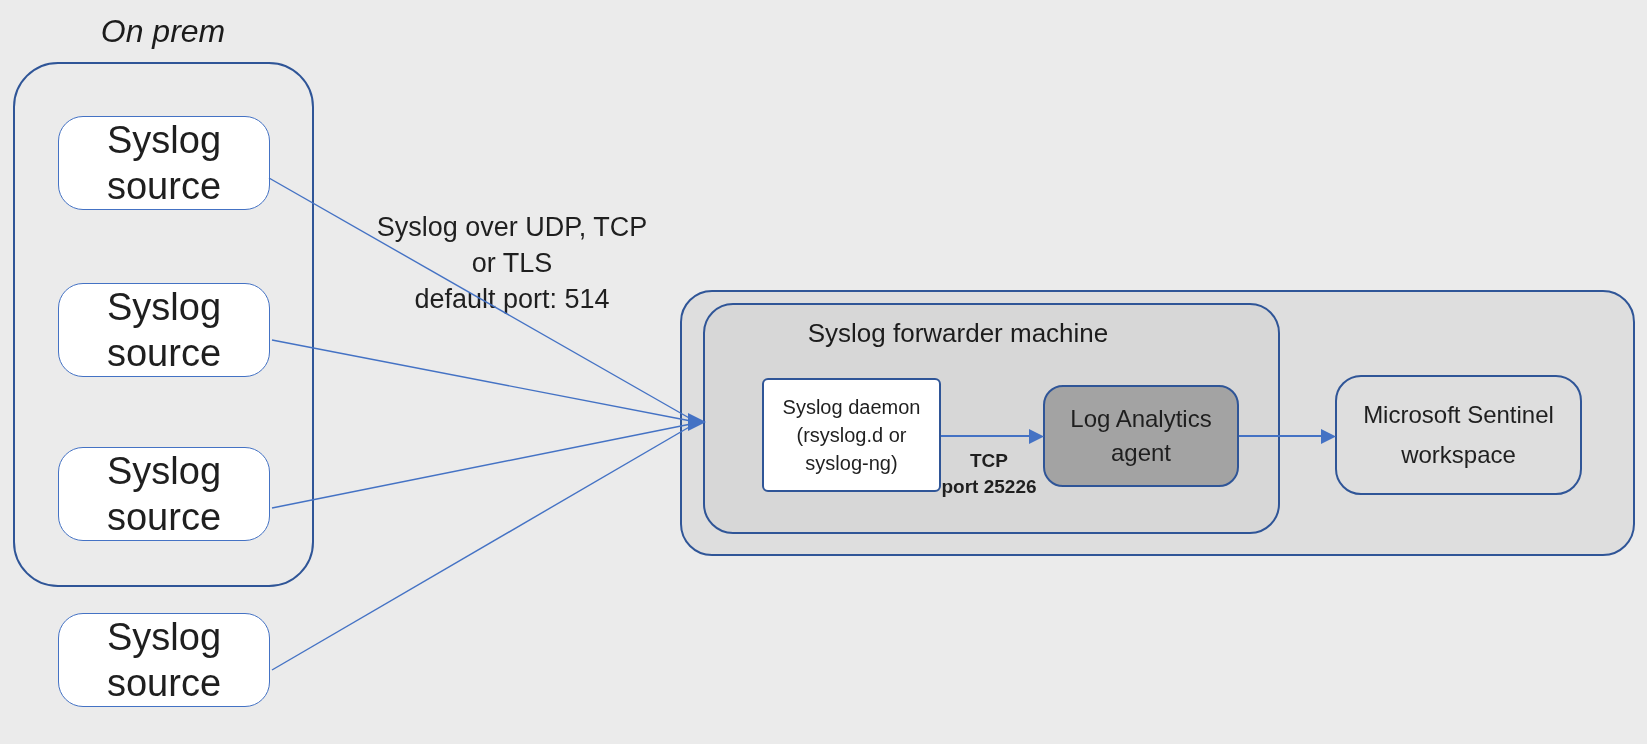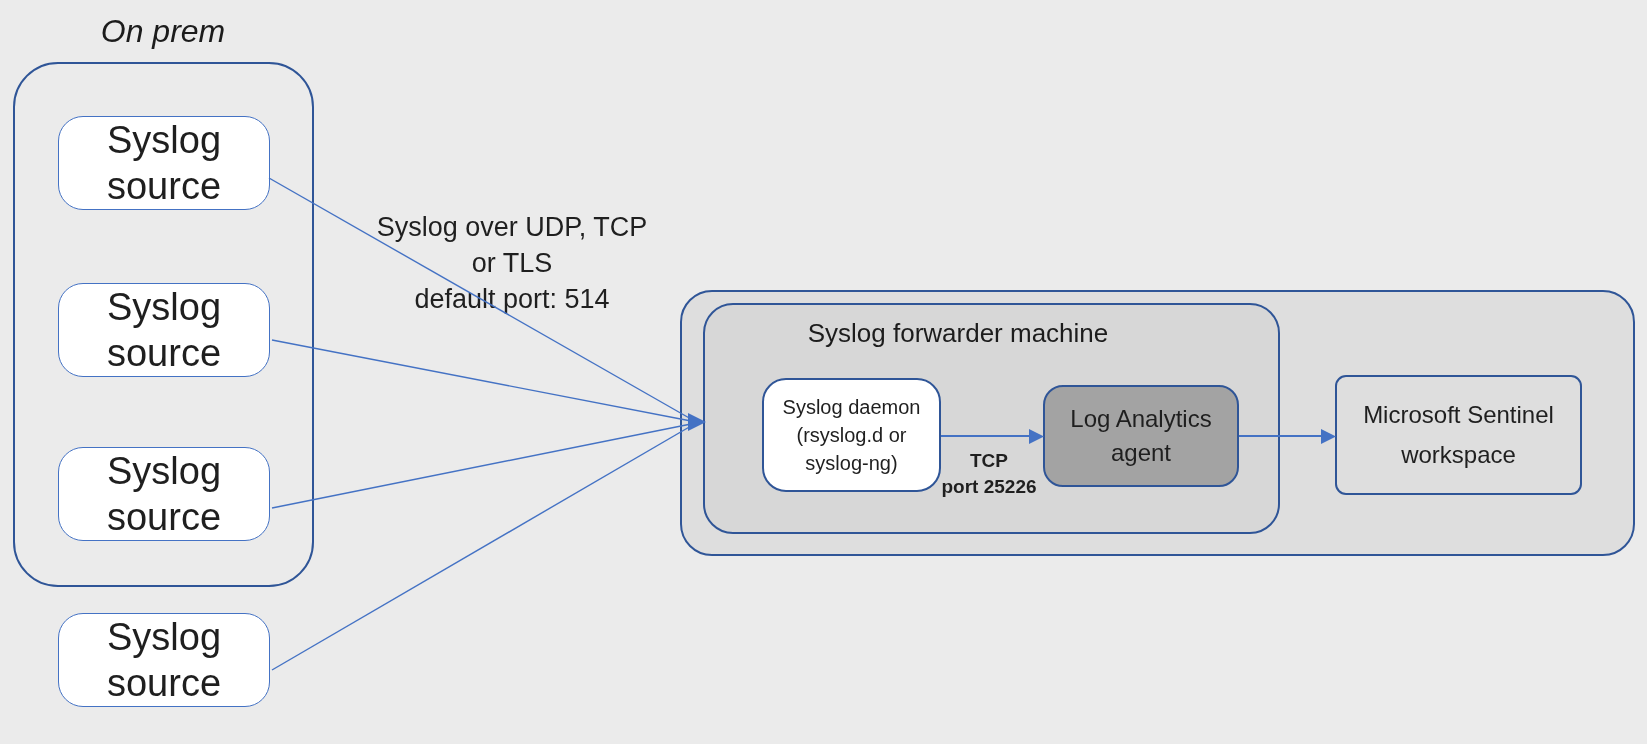--- a/index.html
+++ b/index.html
@@ -66,33 +66,33 @@
   }
   .forwarder-title{
     left:703px;top:318px;width:510px;
     font-size:26px;text-align:center;color:#1c1c1c;
   }
 
   
   .daemon-box{
     left:762px;top:378px;width:179px;height:114px;
     background:#ffffff;
-    border:2px solid #2f5597;border-radius:24px;
+    border:2px solid #2f5597;border-radius:6px;
     font-size:20px;line-height:1.4;
   }
   .agent-box{
     left:1043px;top:385px;width:196px;height:102px;
     background:#a3a3a3;
     border:2px solid #2f5597;border-radius:20px;
     font-size:24px;line-height:1.4;
   }
   .sentinel-box{
     left:1335px;top:375px;width:247px;height:120px;
     background:#dedede;
-    border:2px solid #2f5597;border-radius:11px;
+    border:2px solid #2f5597;border-radius:26px;
     font-size:24px;line-height:1.65;
   }
 
   
   .tcp-label{
     left:919px;top:448px;width:140px;
     font-size:19px;line-height:1.35;text-align:center;white-space:pre-line;
     color:#1f1f1f;
     font-weight:bold;
   }

